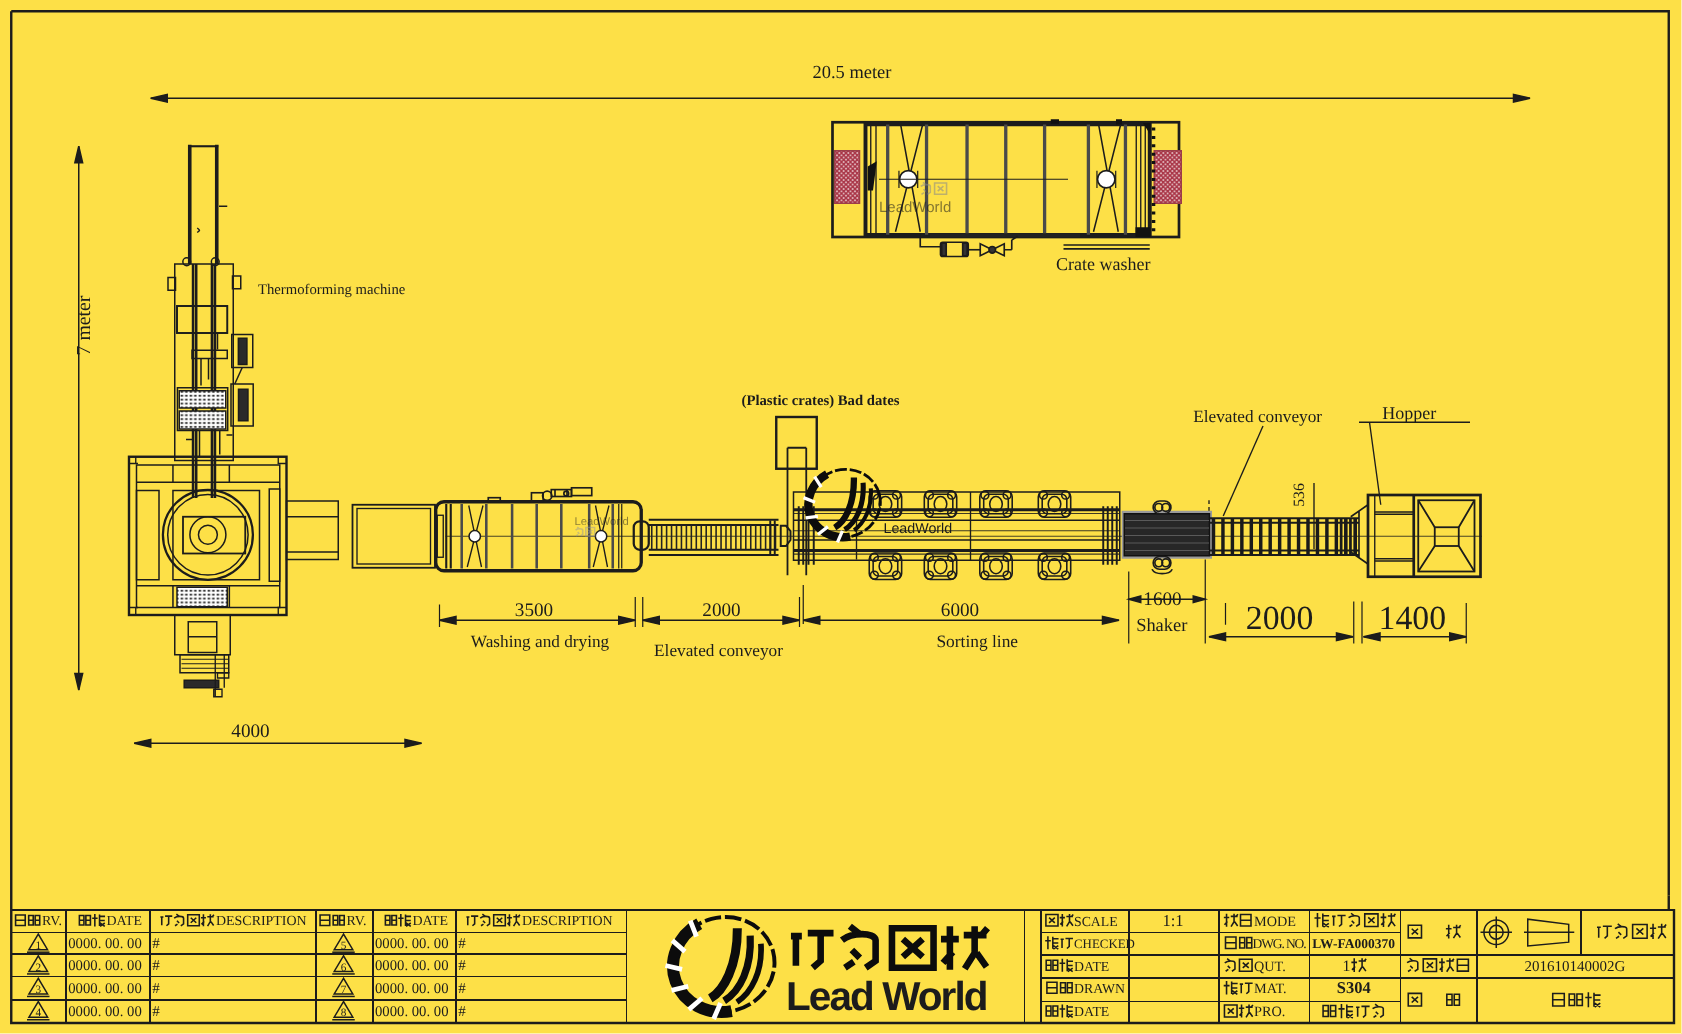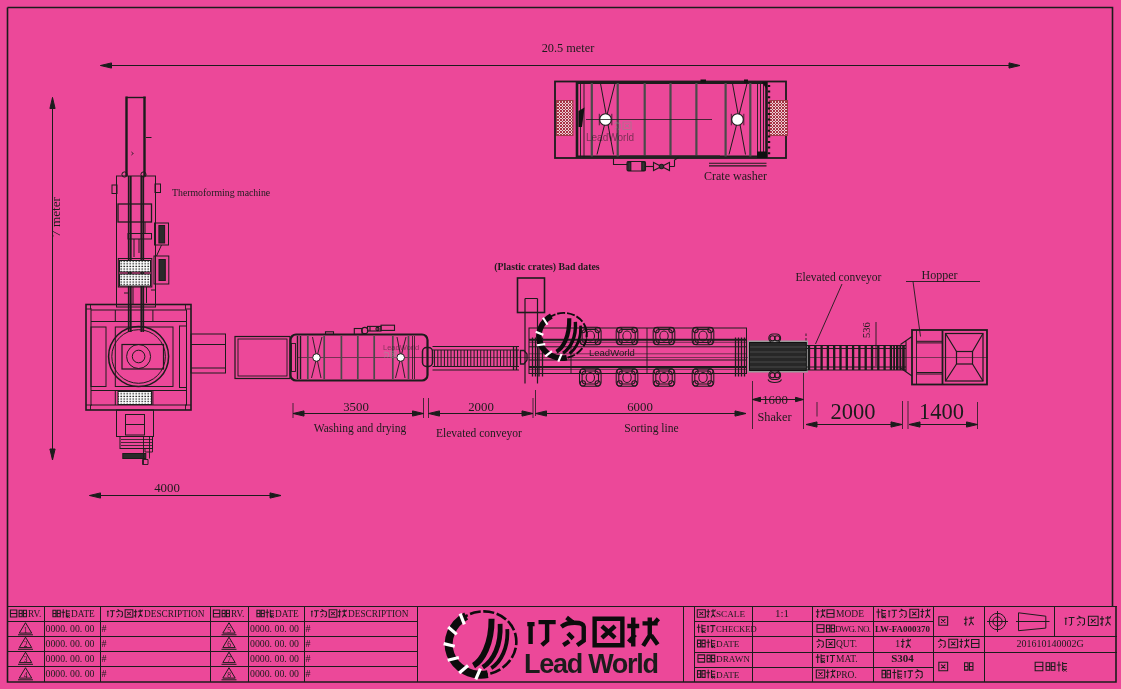--- a/index.html
+++ b/index.html
@@ -1,14 +1,14 @@
 <!DOCTYPE html>
 <html><head><meta charset="utf-8"><style>
 html,body{margin:0;padding:0;background:#fff;}
-#page{position:relative;width:1121px;height:689px;background:#ec4899;font-family:"Liberation Serif",serif;}
+#page{position:relative;width:1121px;height:689px;background:#fde047;font-family:"Liberation Serif",serif;}
 svg text{fill:#1c1c1c;}
 </style></head><body>
 <div id="page">
 <svg width="1121" height="689" viewBox="0 0 1121 689" font-family="Liberation Serif">
 <defs>
 <g id="ga" fill="none">
           <path d="M1.5 1.2H8.5V8.8H1.5ZM1.5 5H8.5"></path>
         </g>
 <g id="gb" fill="none">
           <path d="M1 1.5H4.3V8.5H1ZM1 5H4.3M5.7 1.5H9V8.5H5.7ZM5.7 5H9"></path>

